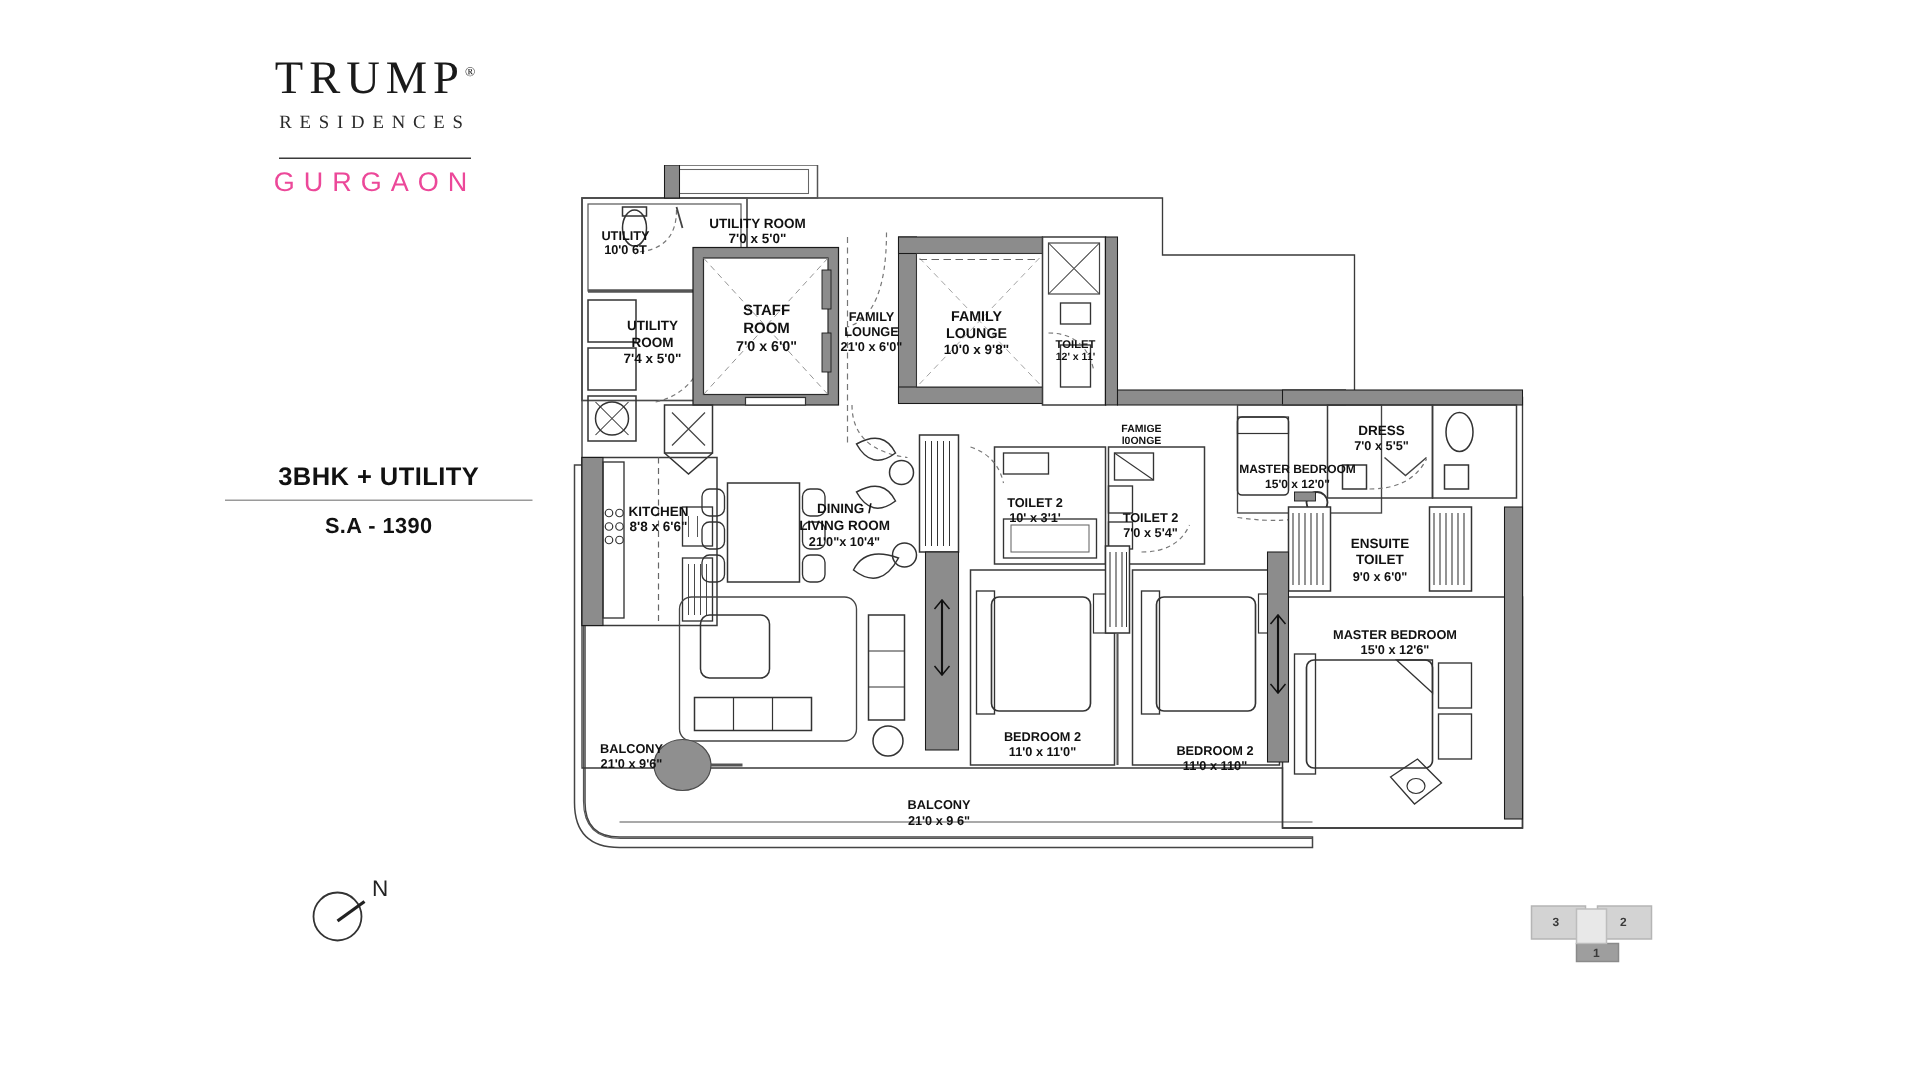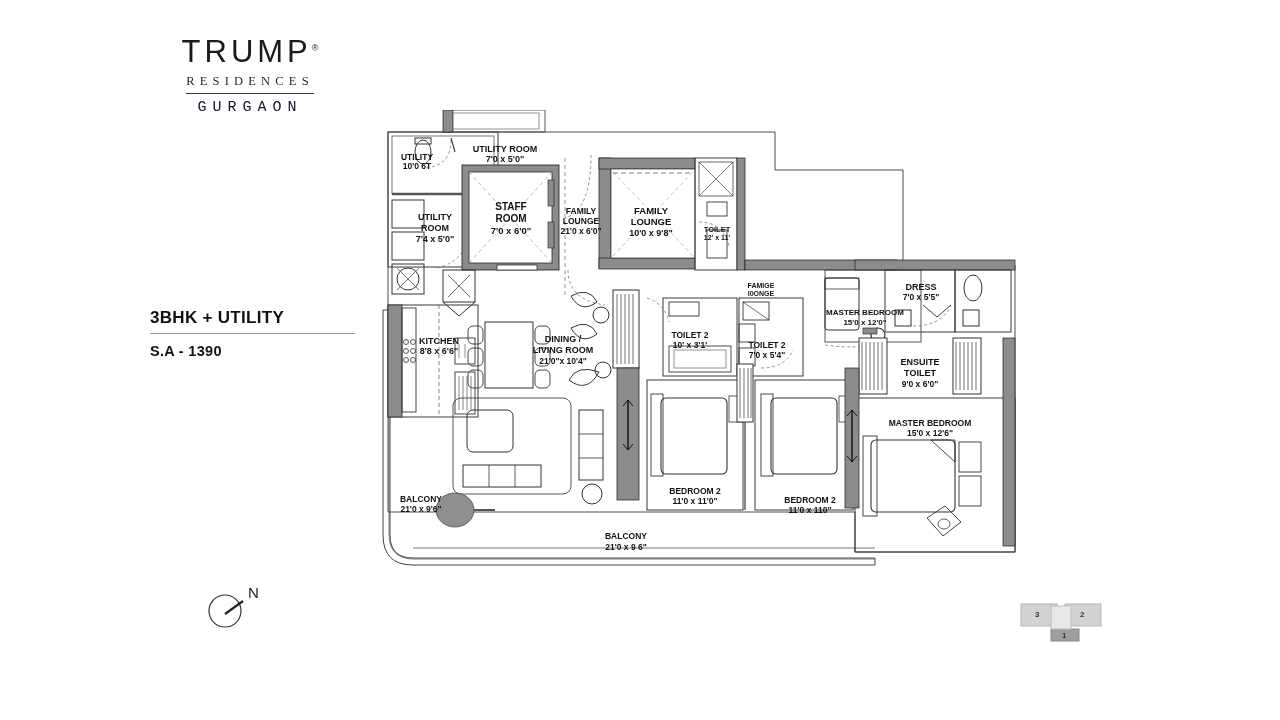--- a/index.html
+++ b/index.html
@@ -8,37 +8,37 @@
     background:#ffffff;
     font-family:"Liberation Sans", sans-serif;
     overflow:hidden;
     position:relative;
   }
   .page{position:absolute;inset:0;}
 
   
   .brand{position:absolute;left:160px;top:36px;width:180px;text-align:center;}
   .brand-name{
-    font-family:Liberation Sans, sans-serif;
+    font-family:Liberation Serif, serif;
     font-size:31px;letter-spacing:4px;color:#1a1a1a;line-height:1;
     position:relative;display:inline-block;
   }
   .brand-reg{font-size:9px;vertical-align:super;letter-spacing:0;}
   .brand-sub{
     font-family:"Liberation Serif", serif;
     font-size:12.5px;letter-spacing:5.2px;color:#2a2a2a;margin-top:7px;
-    padding-bottom:4px;border-bottom:1.1px solid #3a3a3a;display:inline-block;
+    padding-bottom:16px;border-bottom:1.1px solid #3a3a3a;display:inline-block;
   }
   .brand-city{
-    font-family:Liberation Mono, monospace;
-    font-size:15px;letter-spacing:6px;color:#0f172a;margin-top:5px;
-  }
-
-  
-  .unit-title-wrap{position:absolute;left:150px;top:308px;width:205px;}
+    font-family:Liberation Sans, sans-serif;
+    font-size:18px;letter-spacing:6px;color:#ec4899;margin-top:5px;
+  }
+
+  
+  .unit-title-wrap{position:absolute;left:150px;top:308px;width:205px;text-align:center;}
   .unit-type{
     font-size:17px;font-weight:bold;color:#111;letter-spacing:.3px;
     padding-bottom:5px;border-bottom:1.6px solid #9a9a9a;display:block;
   }
   .unit-sa{font-size:14.5px;font-weight:bold;color:#111;margin-top:9px;letter-spacing:.3px;}
 
   
   .compass{position:absolute;left:203px;top:586px;width:60px;height:50px;}
   .compass-n{
     position:absolute;left:45px;top:-2px;font-size:15px;color:#222;

